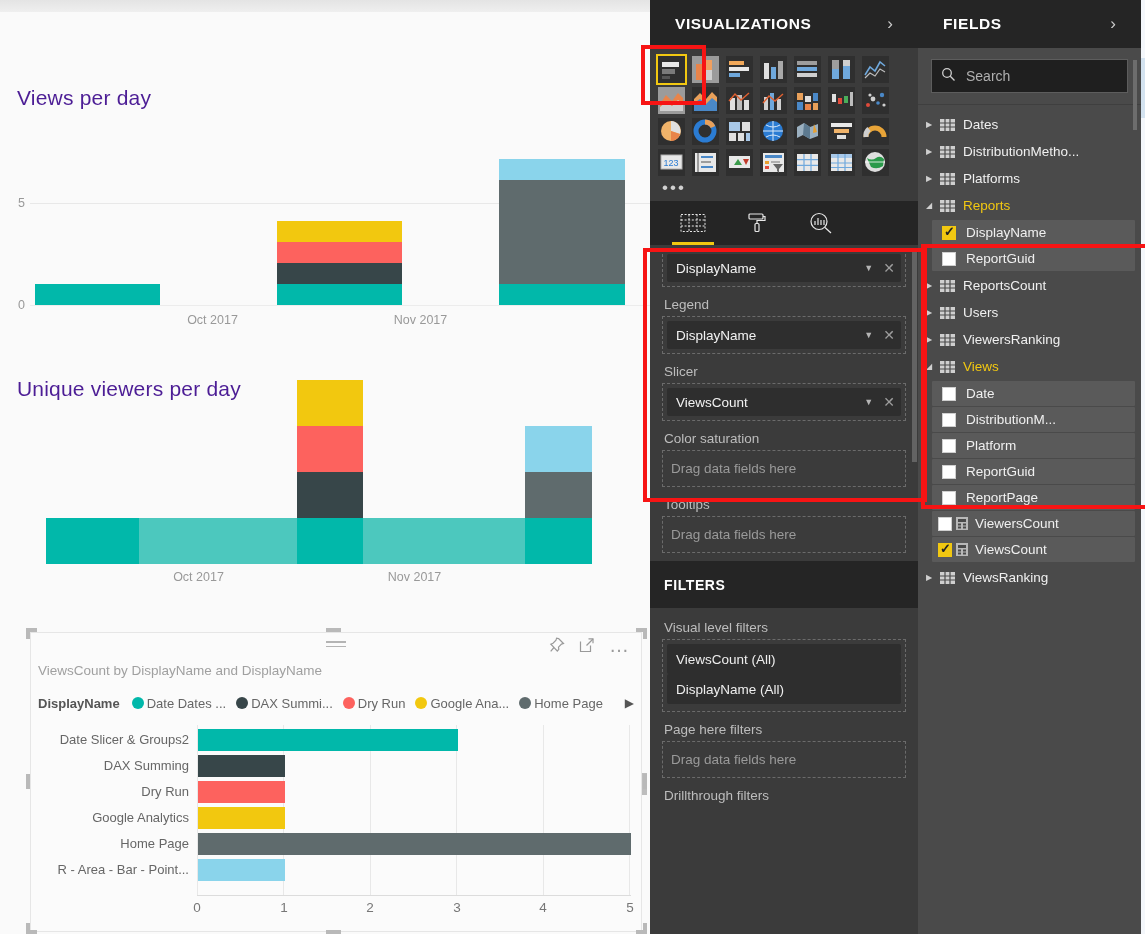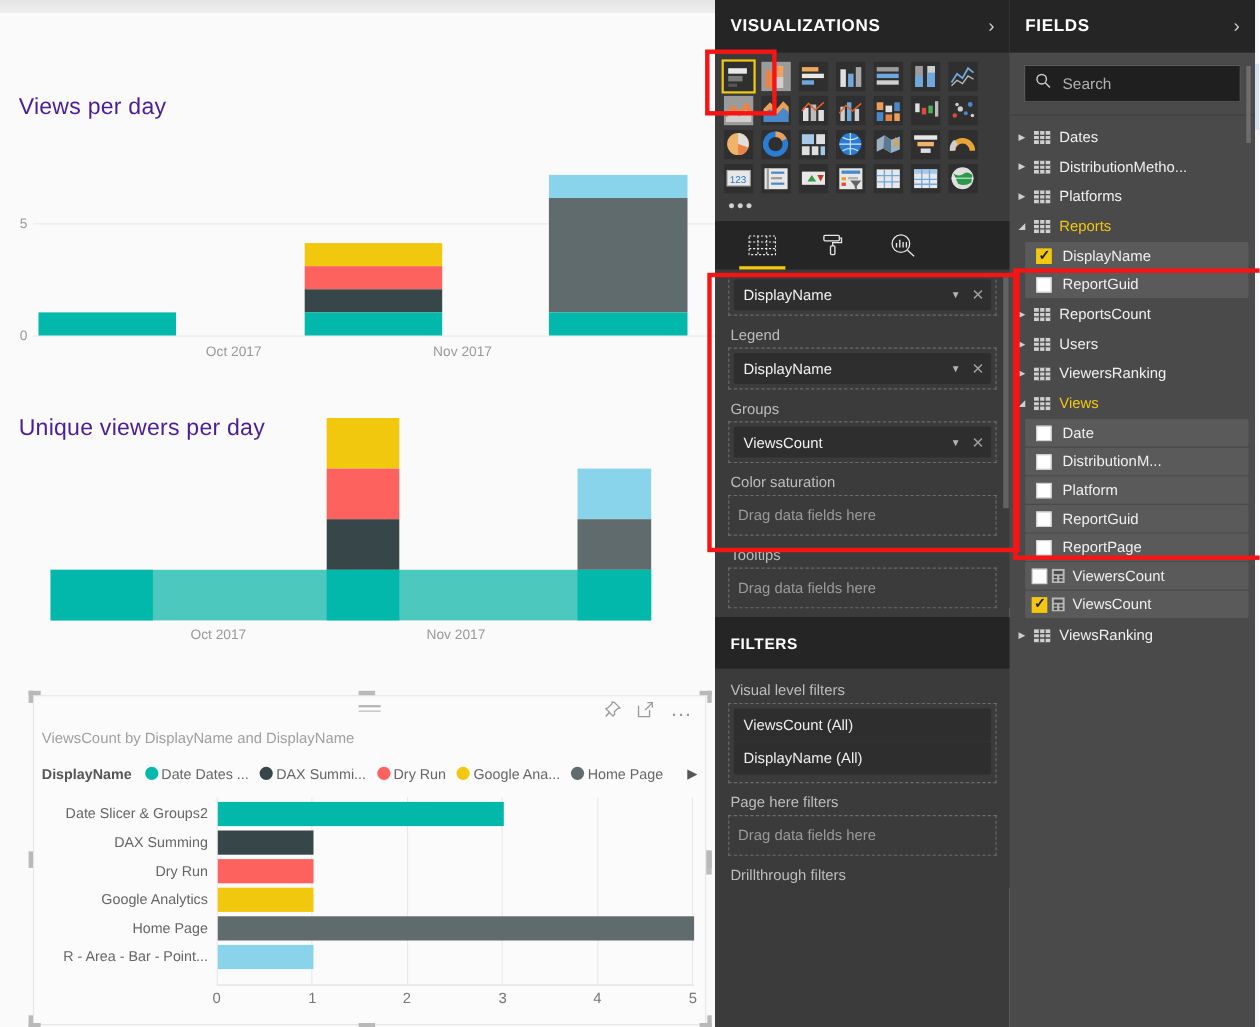--- a/index.html
+++ b/index.html
@@ -65,21 +65,21 @@
   .handle { position: absolute; background: #b9b9b9; }
   .corner { position: absolute; width: 11px; height: 11px; }
   .corner i { position: absolute; background: #b9b9b9; }
 
   
   .vis-scroll { position: absolute; right: -6px; top: 140px; width: 5px; height: 22px; background: #bdbdbd; }
 
   
   .vpane { position: absolute; left: 650px; top: 0; width: 268px; height: 934px; background: #3b3b3b; }
   .pane-hdr { height: 48px; background: #252525; display: flex; align-items: center;
-              padding: 0 14px; justify-content: space-between; }
+              padding: 0 25px; justify-content: space-between; }
   .pane-hdr h2 { font-size: 15.5px; color: #fff; font-weight: bold; letter-spacing: .6px; }
   .chev { color: #ccc; font-size: 17px; font-weight: 300; }
 
   .icon-grid { background: #3b3b3b; padding: 8px 10px 2px 8px; }
   .igrow { display: flex; gap: 7px; margin-bottom: 4px; }
   .icell { width: 27px; height: 27px; position: relative; }
   .icell.sel { outline: 2px solid #f2c811; outline-offset: 0px; }
   .dots { color: #d0d0d0; font-size: 17px; letter-spacing: 2px; padding: 2px 0 5px 4px; line-height: 12px; }
 
   .vtabs { height: 44px; background: #252525; display: flex; align-items: center; gap: 30px; padding-left: 26px; position: relative; }
@@ -595,21 +595,21 @@
 
       <div class="well-label">Legend</div>
       <div class="well-box">
         <div class="pill">
           <span class="lbl">DisplayName</span>
           <span class="caret">▼</span>
           <span class="xmark">✕</span>
         </div>
       </div>
 
-      <div class="well-label">Groups</div>
+      <div class="well-label">Slicer</div>
       <div class="well-box">
         <div class="pill">
           <span class="lbl">ViewsCount</span>
           <span class="caret">▼</span>
           <span class="xmark">✕</span>
         </div>
       </div>
 
       <div class="well-label">Color saturation</div>
       <div class="well-box">

